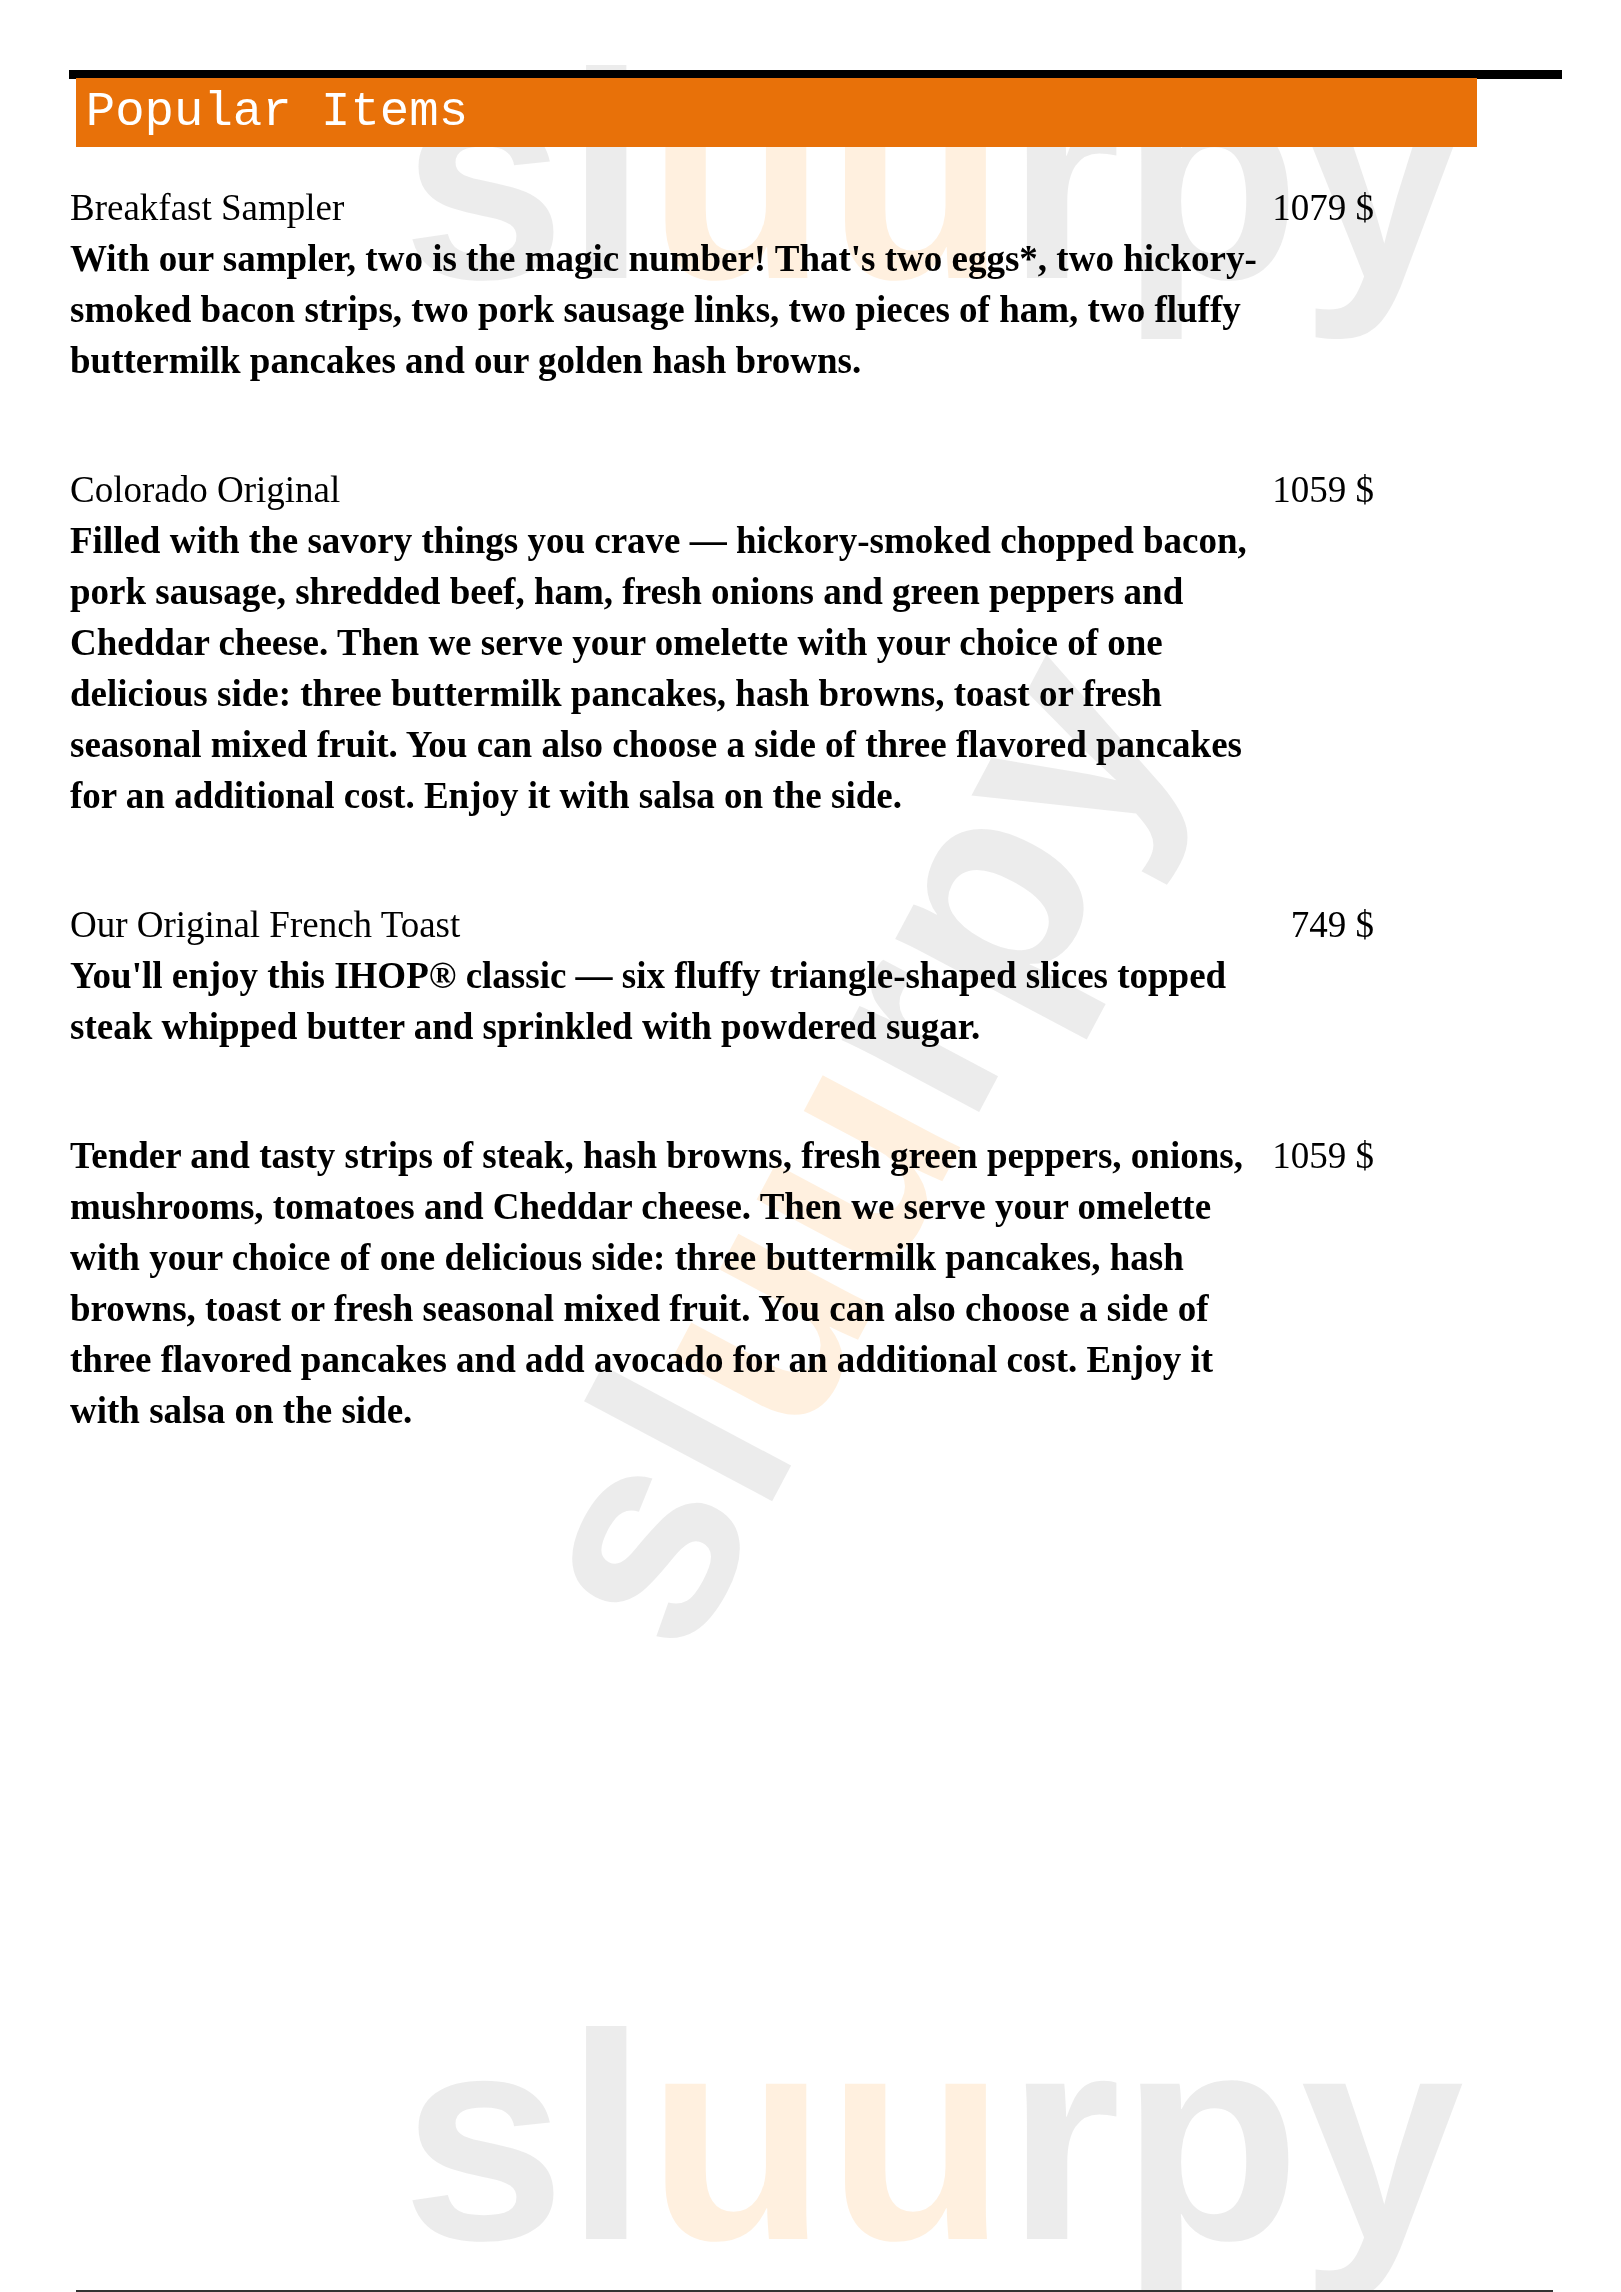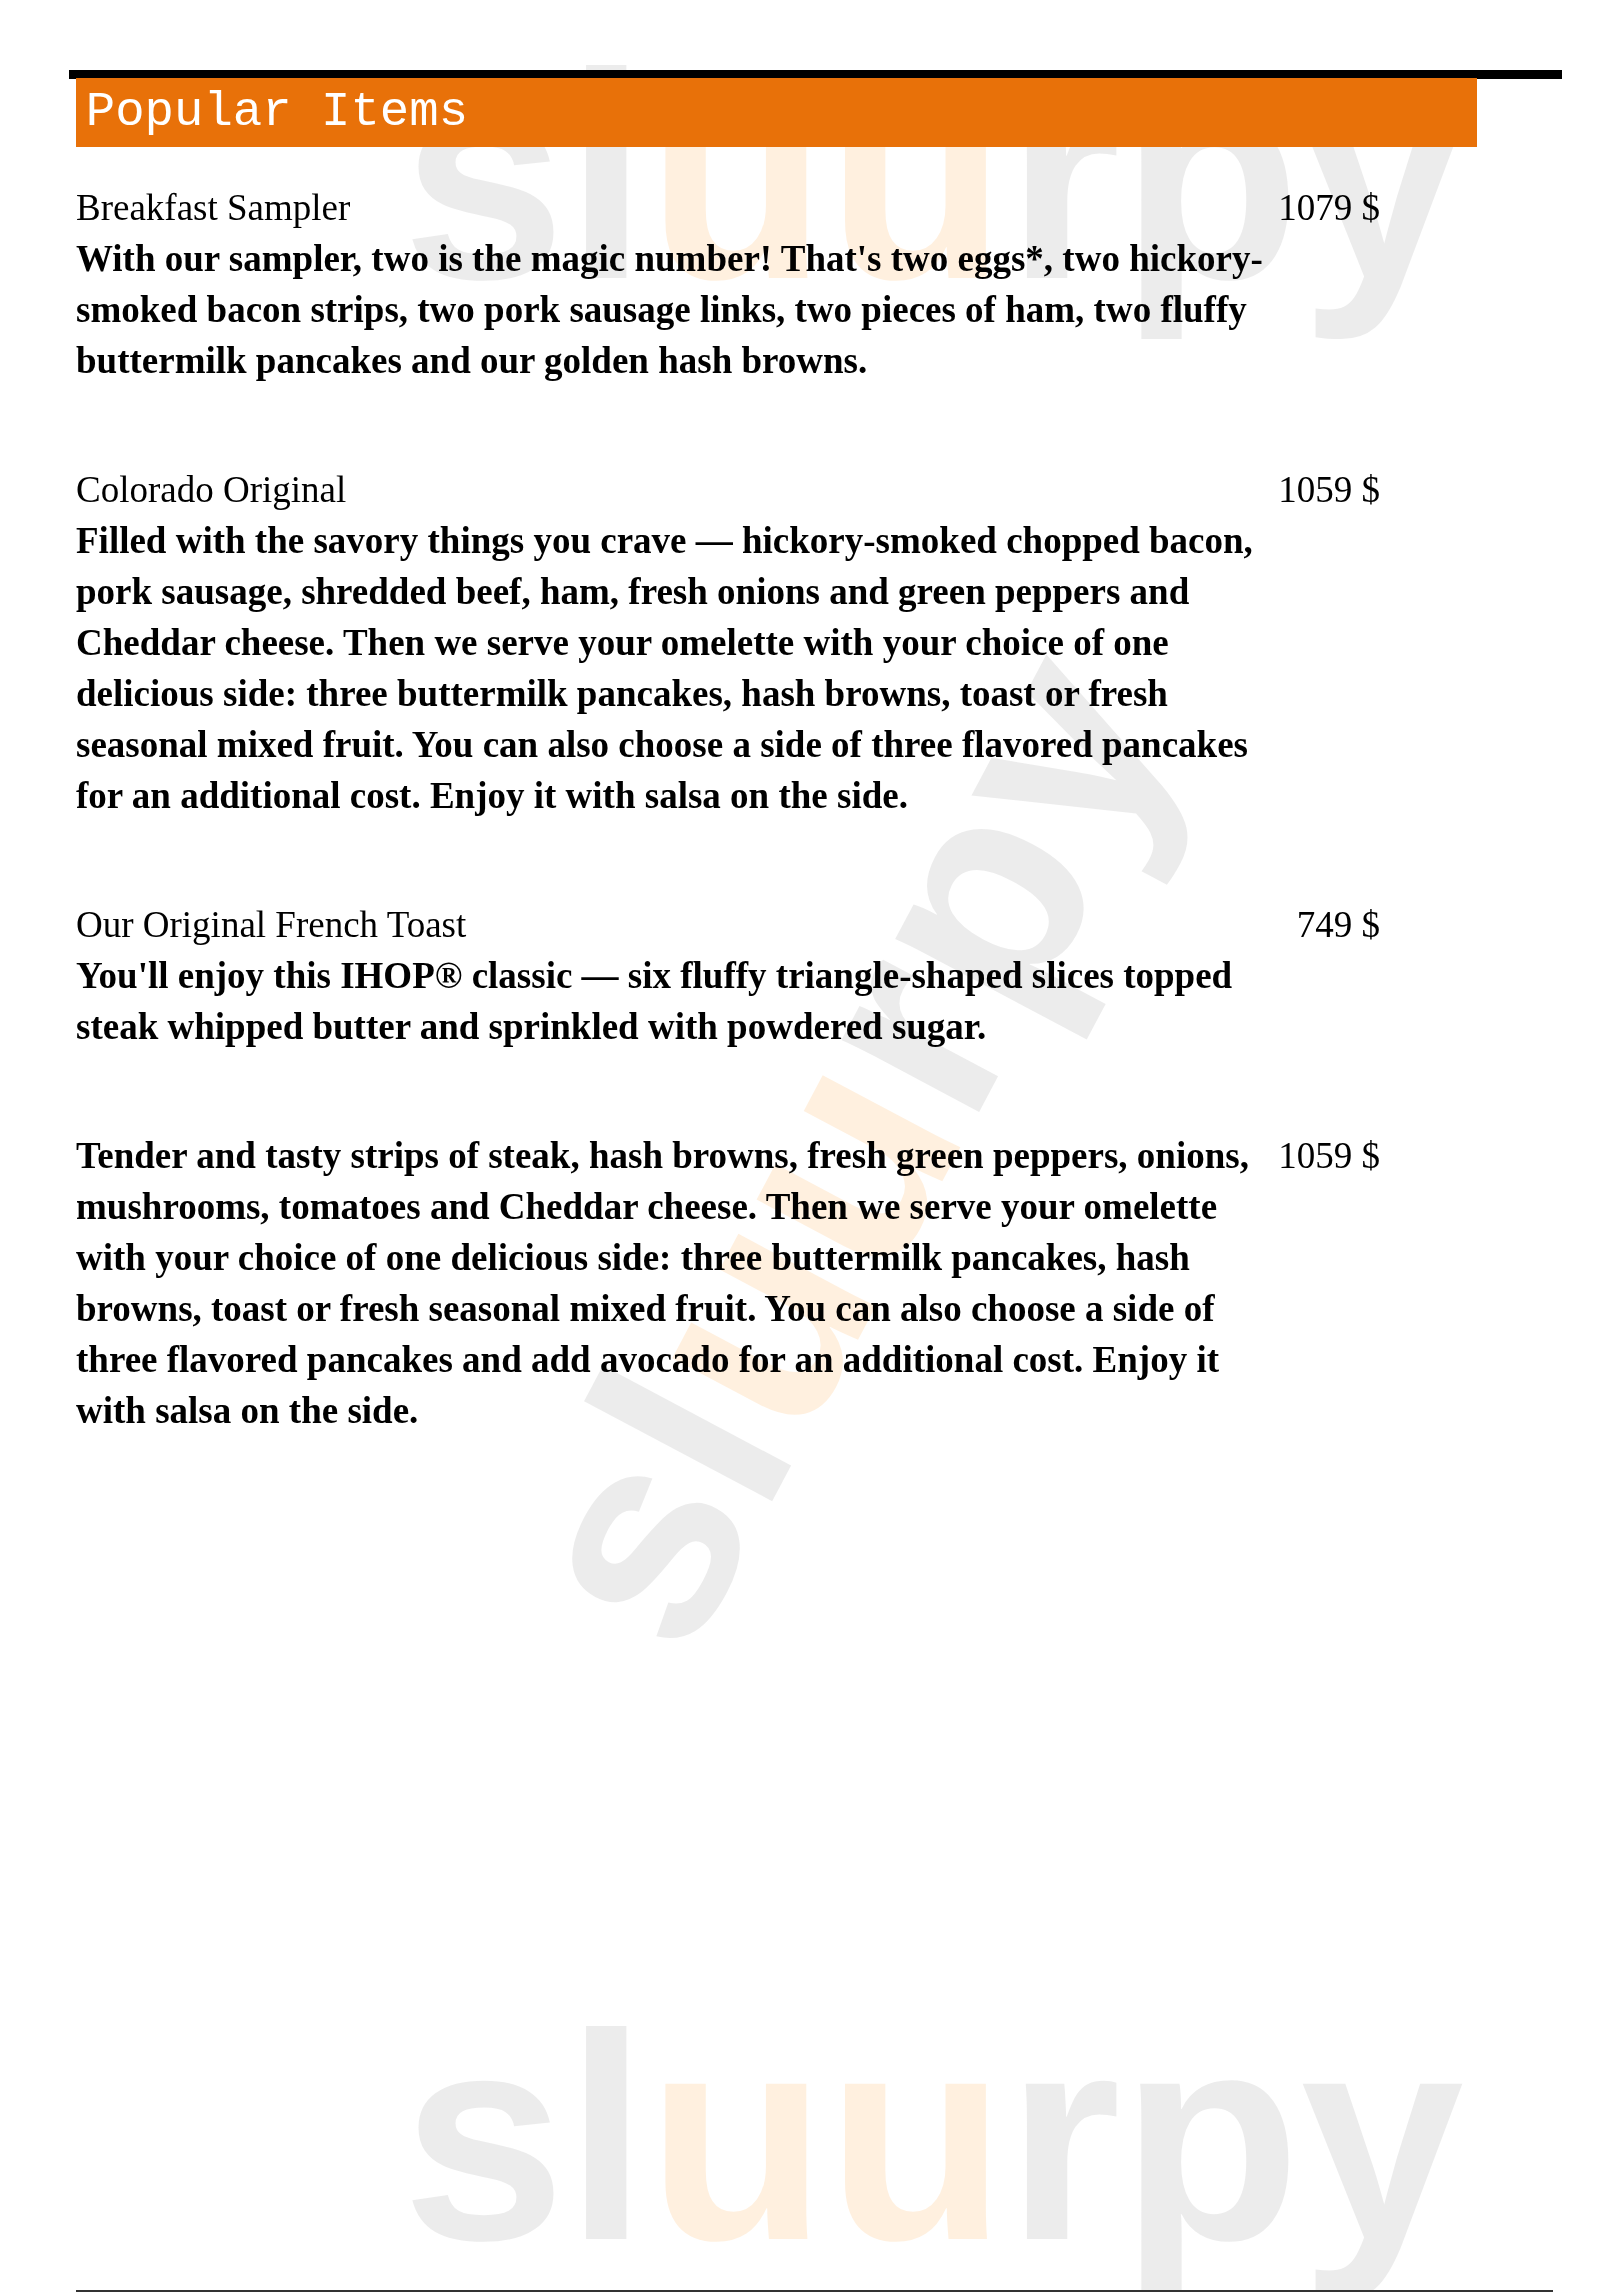--- a/index.html
+++ b/index.html
@@ -6,21 +6,21 @@
   body { width: 1621px; height: 2293px; position: relative; overflow: hidden;
          font-family: "Liberation Serif", "DejaVu Serif", serif; color: #000; }
 
   .top-rule { position: absolute; left: 69px; top: 70px; width: 1493px; height: 8.8px; background: #000; }
   .header-bar { position: absolute; left: 76px; top: 78px; width: 1401px; height: 69px;
                 background: #e87109; }
   .header-title { position: absolute; left: 9.8px; top: 5.9px; color: #fff;
                   font-family: Liberation Mono, monospace;
                   font-size: 49px; line-height: 57px; letter-spacing: 0px; }
 
-  .items { position: absolute; left: 76px; top: 182px; width: 1304px; }
+  .items { position: absolute; left: 70px; top: 182px; width: 1304px; }
   .item { position: relative; margin-bottom: 78px; font-size: 37px; line-height: 51px; }
   .item-name { display: block; width: 1157px; }
   .item-price { position: absolute; right: 0; top: 0; }
   .item-desc { display: block; width: 1196px; font-weight: bold; }
 
   .bottom-rule { position: absolute; left: 76px; top: 2290px; width: 1477px; height: 2px; background: #333; }
 
   .wm { position: absolute; font-family: "Liberation Sans", "DejaVu Sans", sans-serif;
         font-weight: bold; font-size: 294px; line-height: 294px; pointer-events: none; z-index: 0;
         white-space: nowrap; }

